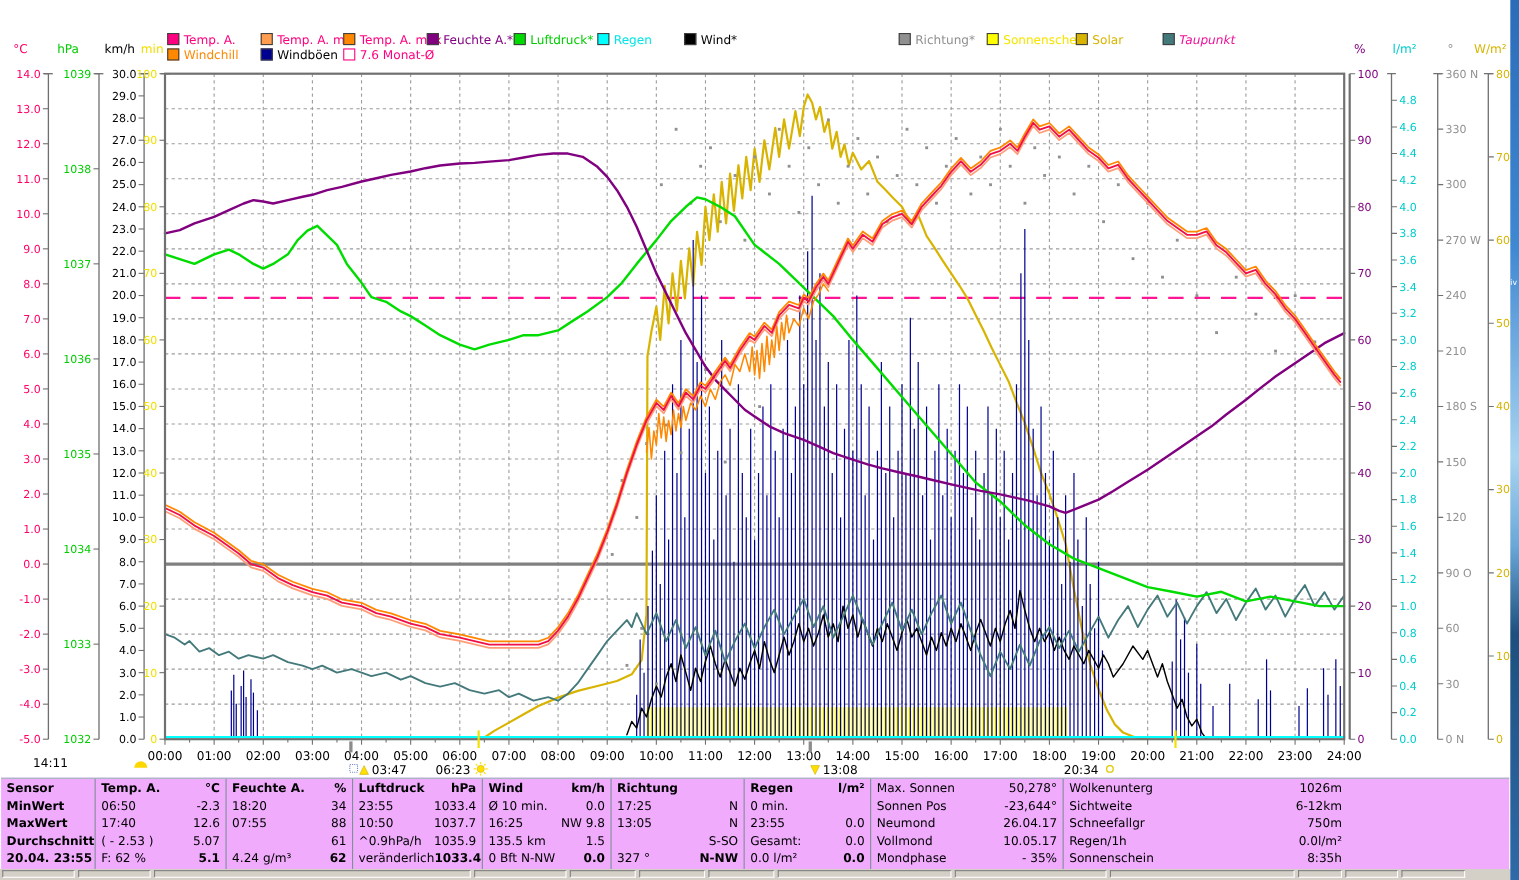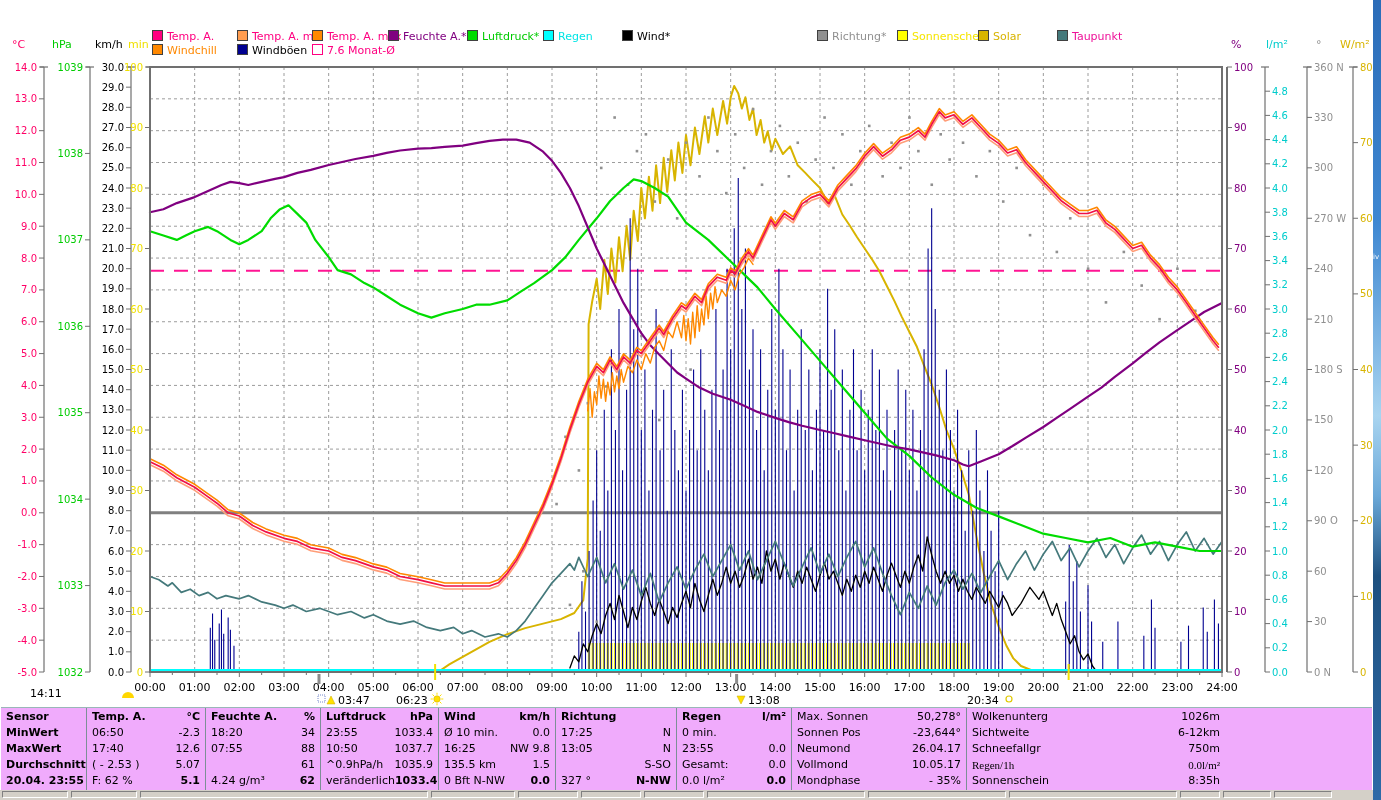--- a/index.html
+++ b/index.html
@@ -36,21 +36,21 @@
       <div class="legend-item" style="left: 152px; top: 30px;"><span class="sw" style="background: rgb(255, 0, 128);"></span><span style="color: rgb(255, 0, 128);">Temp. A.</span></div>
       <div class="legend-item" style="left: 237px; top: 30px;"><span class="sw" style="background: rgb(255, 157, 80);"></span><span style="color: rgb(255, 0, 128);">Temp. A. min</span></div>
       <div class="legend-item" style="left: 312px; top: 30px;"><span class="sw" style="background: rgb(255, 136, 0);"></span><span style="color: rgb(255, 0, 128);">Temp. A. max</span></div>
       <div class="legend-item" style="left: 388px; top: 30px;"><span class="sw" style="background: rgb(128, 0, 128);"></span><span style="color: rgb(128, 0, 128);">Feuchte A.*</span></div>
       <div class="legend-item" style="left: 467px; top: 30px;"><span class="sw" style="background: rgb(0, 220, 0);"></span><span style="color: rgb(0, 204, 0);">Luftdruck*</span></div>
       <div class="legend-item" style="left: 543px; top: 30px;"><span class="sw" style="background: rgb(0, 255, 255);"></span><span style="color: rgb(0, 229, 229);">Regen</span></div>
       <div class="legend-item" style="left: 622px; top: 30px; text-align: right;"><span class="sw" style="background: rgb(0, 0, 0);"></span><span style="color: rgb(0, 0, 0);">Wind*</span></div>
       <div class="legend-item" style="left: 817px; top: 30px;"><span class="sw" style="background: rgb(144, 144, 144);"></span><span style="color: rgb(144, 144, 144);">Richtung*</span></div>
       <div class="legend-item" style="left: 897px; top: 30px;"><span class="sw" style="background: rgb(255, 255, 0);"></span><span style="color: rgb(245, 229, 0);">Sonnenschein</span></div>
       <div class="legend-item" style="left: 978px; top: 30px;"><span class="sw" style="background: rgb(216, 180, 0);"></span><span style="color: rgb(216, 180, 0);">Solar</span></div>
-      <div class="legend-item" style="left: 1057px; top: 30px;"><span class="sw" style="background: rgb(68, 121, 123);"></span><span style="color: rgb(238, 17, 153);">Taupunkt</span></div>
+      <div class="legend-item" style="left: 1057px; top: 30px;"><span class="sw" style="background: rgb(68, 121, 123);"></span><span style="color: rgb(238, 17, 153); font-style: italic;">Taupunkt</span></div>
       <div class="legend-item" style="left: 152px; top: 44px;"><span class="sw" style="background: rgb(255, 136, 0);"></span><span style="color: rgb(255, 136, 0);">Windchill</span></div>
       <div class="legend-item" style="left: 237px; top: 44px;"><span class="sw" style="background: rgb(0, 0, 144);"></span><span style="color: rgb(0, 0, 0);">Windböen</span></div>
       <div class="legend-item" style="left: 312px; top: 44px;"><span class="sw outline" style="border-color: rgb(255, 0, 128);"></span><span style="color: rgb(255, 0, 128);">7.6 Monat-Ø</span></div>
     </div>
   <svg id="chart-svg" width="1381" height="707" viewBox="0 0 1381 707">
       <rect x="150" y="67" width="1072" height="605" fill="#ffffff"></rect>
       <line x1="194.66666666666666" y1="67" x2="194.66666666666666" y2="672" stroke="#9c9c9c" stroke-dasharray="3,3" stroke-width="1"></line>
       <line x1="239.33333333333331" y1="67" x2="239.33333333333331" y2="672" stroke="#9c9c9c" stroke-dasharray="3,3" stroke-width="1"></line>
       <line x1="284" y1="67" x2="284" y2="672" stroke="#9c9c9c" stroke-dasharray="3,3" stroke-width="1"></line>
       <line x1="328.66666666666663" y1="67" x2="328.66666666666663" y2="672" stroke="#9c9c9c" stroke-dasharray="3,3" stroke-width="1"></line>
@@ -1000,21 +1000,21 @@
         <span>1026m</span>
       </div>
       <div class="trow" style="width: 248px;">
         <span>Sichtweite</span>
         <span>6-12km</span>
       </div>
       <div class="trow" style="width: 248px;">
         <span>Schneefallgr</span>
         <span>750m</span>
       </div>
-      <div class="trow" style="width: 248px; font-family: Liberation Serif, serif;">
+      <div class="trow" style="width: 248px;">
         <span>Regen/1h</span>
         <span>0.0l/m²</span>
       </div>
       <div class="trow" style="width: 248px;">
         <span>Sonnenschein</span>
         <span>8:35h</span>
       </div>
     </div>
   </div>
 <div id="status-bar">

